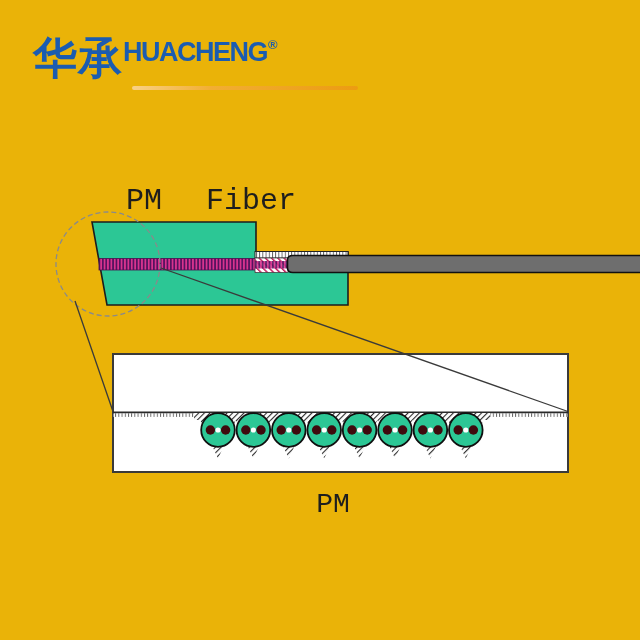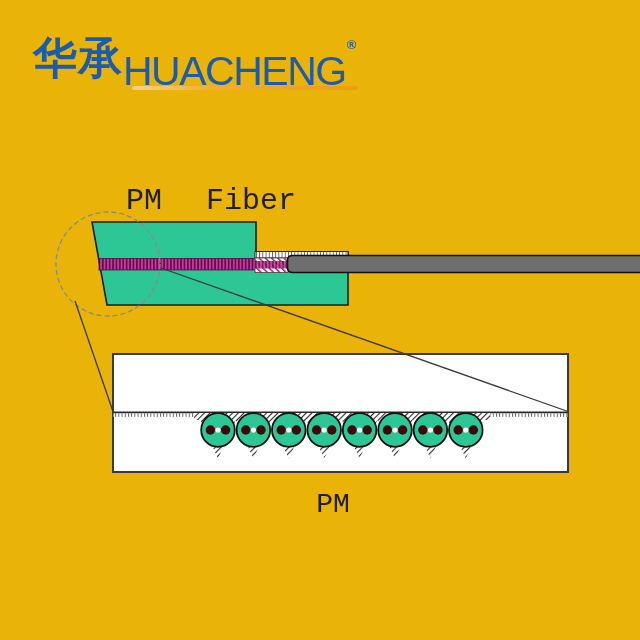--- a/index.html
+++ b/index.html
@@ -2,21 +2,21 @@
 <html style="--brand-blue: #1b5cb0; --logo-underline: #ec9c12; --glass-green: #2cc795; --band-magenta: #d8338f; --band-stripe: #55135e; --hatch-pink: #c2185b; --cable-gray: #6e6e6e; --stress-rod: #3f0a0e; --fiber-core: #ffffff; --outline: #1d1d1d; --label-text: #1e1e1e;"><head>
 <meta charset="utf-8">
 <style>
   html,body{margin:0;padding:0;background:#ffffff;}
   body{width:640px;height:640px;font-family:"Liberation Sans",sans-serif;}
   .stage{position:absolute;left:0;top:0;width:640px;height:640px;background:#eab308;overflow:hidden;}
 
   
   .logo{position:absolute;left:33px;top:36px;display:flex;align-items:flex-start;color:var(--brand-blue);}
   .logo-cn{font-size:44px;font-weight:bold;line-height:1;letter-spacing:1px;}
-  .logo-en{font-size:41px;font-weight:normal;line-height:1;letter-spacing:-1.5px;margin-top:15px;}
+  .logo-en{font-size:27px;font-weight:bold;line-height:1;letter-spacing:-1.5px;margin-top:3px;}
   .logo-r{font-size:13px;font-weight:bold;margin-top:1px;margin-left:1px;}
   .logo-underline{position:absolute;left:99px;top:50px;width:226px;height:3.5px;
       background:linear-gradient(90deg,#f9d186 0%,#f2ae33 35%,#ec9c12 100%);border-radius:2px;}
 
   
   .lbl{position:absolute;color:var(--label-text);line-height:1;font-family:Liberation Mono, monospace;}
   .lbl-pm-top{left:126px;top:186px;font-size:30px;font-weight:500;}
   .lbl-fiber{left:206px;top:186px;font-size:30px;font-weight:500;text-align:center;}
   .lbl-pm-bottom{left:300px;top:491px;width:66px;text-align:center;font-size:28px;font-weight:500;}
 

